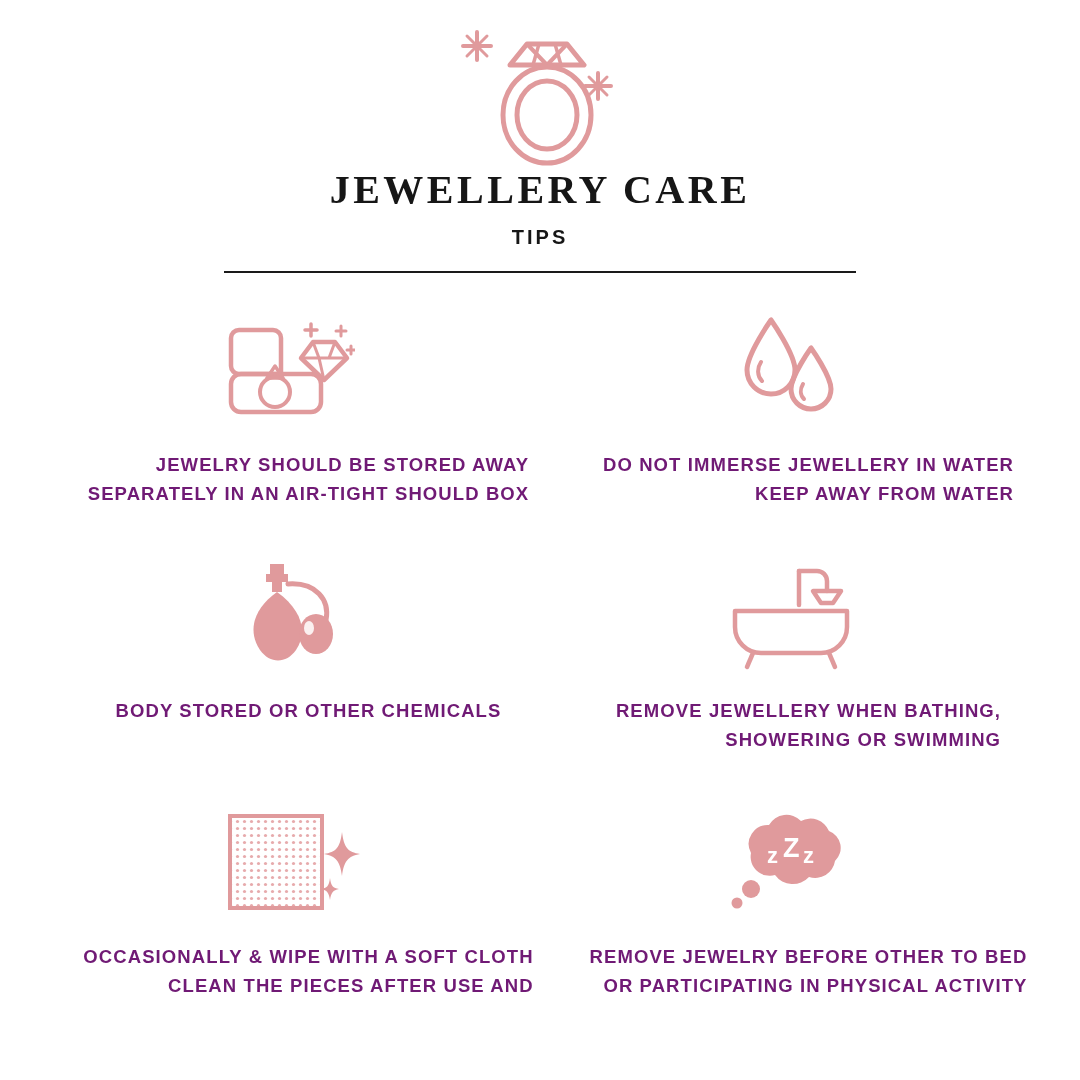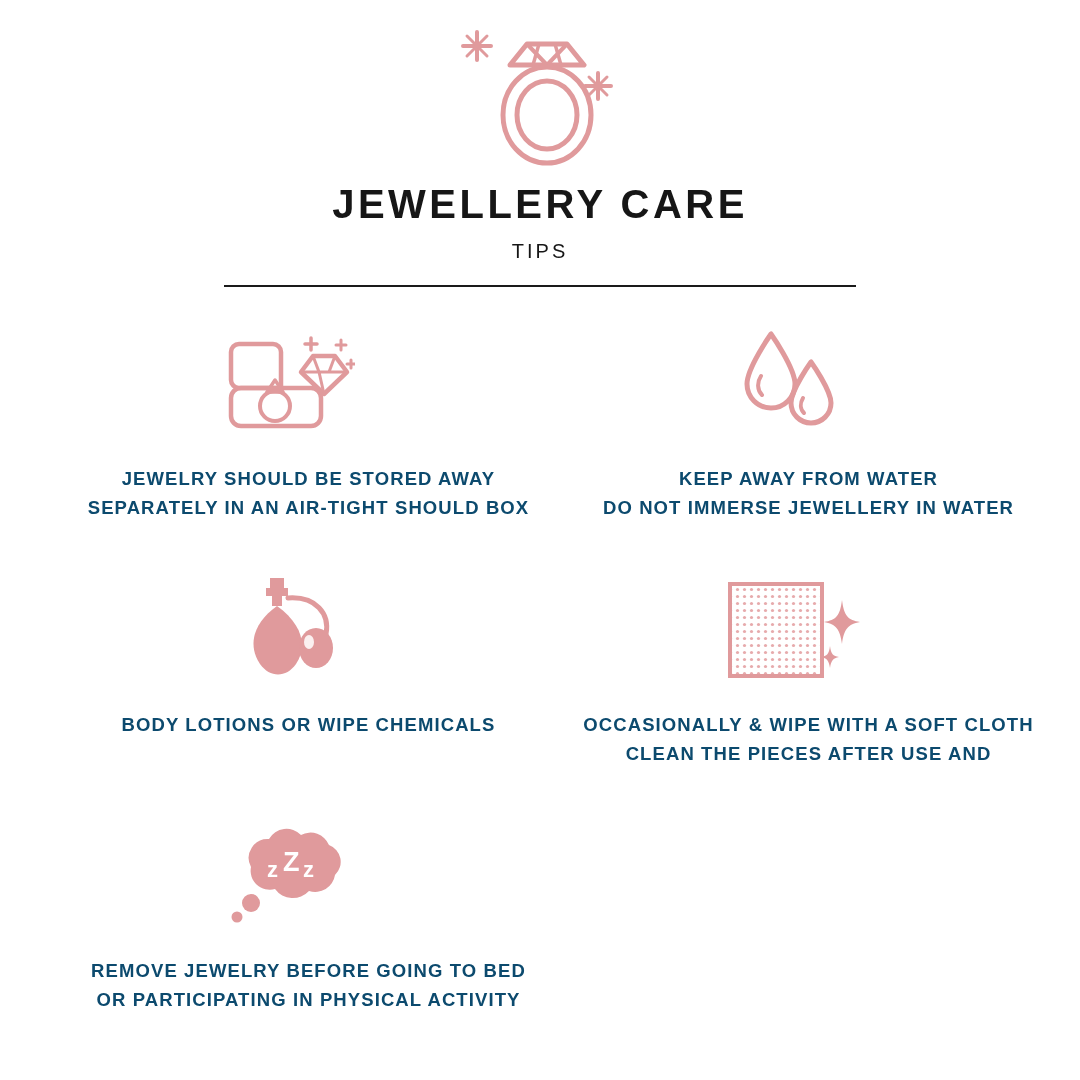--- a/index.html
+++ b/index.html
@@ -25,32 +25,32 @@
   }
   
   .hero-icon {
     margin-top: 18px;
     height: 150px;
     display: flex;
     align-items: center;
     justify-content: center;
   }
   .title {
-    margin-top: 14px;
     font-size: 40px;
     font-weight: bold;
     letter-spacing: 3.5px;
     color: #161616;
     text-align: center;
     line-height: 1.1;
+    font-family: Liberation Serif, serif;
   }
   .subtitle {
     margin-top: 14px;
     font-size: 20px;
-    font-weight: normal;
+    font-weight: bold;
     letter-spacing: 3px;
     color: #161616;
     text-align: center;
   }
   .divider {
     margin-top: 22px;
     width: 632px;
     height: 2px;
     background: #1a1a1a;
   }
@@ -71,26 +71,26 @@
     justify-content: flex-start;
   }
   .tip-icon {
     height: 130px;
     display: flex;
     align-items: center;
     justify-content: center;
   }
   .tip-text {
     margin-top: 14px;
-    text-align: center;
+    text-align: right;
     font-size: 18.5px;
     font-weight: bold;
     letter-spacing: 1.1px;
     line-height: 1.55;
-    color: #0c4a6e;
+    color: #701a75;
     max-width: 460px;
     margin-left: 37px;
   }
   .tip-text .line {
     display: block;
     white-space: nowrap;
   }
 </style>
 </head>
 <body>
@@ -151,22 +151,22 @@
     <div class="tip">
       <div class="tip-icon">
         <svg width="110" height="120" viewBox="0 0 110 120" fill="none" xmlns="http://www.w3.org/2000/svg">
           <path d="M36 8 C36 8 12 42 12 58 a24 24 0 0 0 48 0 C60 42 36 8 36 8 Z" stroke="#e09a9c" stroke-width="5" fill="none" stroke-linejoin="round"></path>
           <path d="M26 50 C22 56 22 64 27 69" stroke="#e09a9c" stroke-width="4" stroke-linecap="round" fill="none"></path>
           <path d="M76 36 C76 36 56 64 56 77 a20 20 0 0 0 40 0 C96 64 76 36 76 36 Z" stroke="#e09a9c" stroke-width="5" fill="none" stroke-linejoin="round"></path>
           <path d="M68 72 C65 77 65 83 69 87" stroke="#e09a9c" stroke-width="4" stroke-linecap="round" fill="none"></path>
         </svg>
       </div>
       <div class="tip-text">
+        <span class="line">DO NOT IMMERSE JEWELLERY IN WATER</span>
         <span class="line">KEEP AWAY FROM WATER</span>
-        <span class="line">DO NOT IMMERSE JEWELLERY IN WATER</span>
       </div>
     </div>
 
     <div class="tip">
       <div class="tip-icon">
         <svg width="120" height="120" viewBox="0 0 120 120" fill="none" xmlns="http://www.w3.org/2000/svg">
 
           <path d="M40 6 h14 v10 h-14 z" fill="#e09a9c"></path>
           <path d="M36 16 h22 v8 h-22 z" fill="#e09a9c"></path>
 
@@ -174,24 +174,44 @@
 
           <path d="M47 34 C22 52 18 74 30 92 C40 106 56 106 66 92 C78 74 72 52 47 34 Z" fill="#e09a9c"></path>
 
           <path d="M58 26 C86 24 100 42 96 62" stroke="#e09a9c" stroke-width="5" fill="none" stroke-linecap="round"></path>
 
           <ellipse cx="86" cy="76" rx="17" ry="20" fill="#e09a9c"></ellipse>
           <ellipse cx="79" cy="70" rx="5" ry="7" fill="#ffffff" opacity="0.85"></ellipse>
         </svg>
       </div>
       <div class="tip-text">
-        <span class="line">BODY LOTIONS OR WIPE CHEMICALS</span>
-      </div>
-    </div>
-
+        <span class="line">BODY STORED OR OTHER CHEMICALS</span>
+      </div>
+    </div>
+
+    <div class="tip">
+      <div class="tip-icon">
+        <svg width="130" height="110" viewBox="0 0 130 110" fill="none" xmlns="http://www.w3.org/2000/svg">
+
+          <path d="M74 8 h18 a10 10 0 0 1 10 10 v10" stroke="#e09a9c" stroke-width="4.5" fill="none" stroke-linecap="round"></path>
+          <path d="M88 28 h28 l-8 12 h-12 z" stroke="#e09a9c" stroke-width="4.5" fill="none" stroke-linejoin="round"></path>
+
+          <path d="M74 8 v34" stroke="#e09a9c" stroke-width="4.5" fill="none" stroke-linecap="round"></path>
+
+          <path d="M10 48 h112 v16 a26 26 0 0 1 -26 26 h-60 a26 26 0 0 1 -26 -26 z" stroke="#e09a9c" stroke-width="4.5" fill="none" stroke-linejoin="round"></path>
+
+          <path d="M28 90 l-6 14" stroke="#e09a9c" stroke-width="4.5" stroke-linecap="round"></path>
+          <path d="M104 90 l6 14" stroke="#e09a9c" stroke-width="4.5" stroke-linecap="round"></path>
+        </svg>
+      </div>
+      <div class="tip-text">
+        <span class="line">REMOVE JEWELLERY WHEN BATHING,</span>
+        <span class="line">SHOWERING OR SWIMMING</span>
+      </div>
+    </div>
 
     <div class="tip">
       <div class="tip-icon">
         <svg width="140" height="120" viewBox="0 0 140 120" fill="none" xmlns="http://www.w3.org/2000/svg">
           <defs>
             <pattern id="clothDots" width="7" height="7" patternUnits="userSpaceOnUse">
               <circle cx="3.5" cy="3.5" r="1.6" fill="#e7aaac"></circle>
             </pattern>
           </defs>
 
@@ -215,19 +235,19 @@
           <path d="M44 16 a20 20 0 0 1 32 -4 a20 20 0 0 1 28 10 a18 18 0 0 1 6 30 a20 20 0 0 1 -26 16 a22 22 0 0 1 -34 -2 a19 19 0 0 1 -24 -22 a19 19 0 0 1 18 -28 z" fill="#e09a9c"></path>
           <circle cx="26" cy="80" r="9" fill="#e09a9c"></circle>
           <circle cx="12" cy="94" r="5.5" fill="#e09a9c"></circle>
 
           <text x="42" y="54" font-family="Liberation Sans, sans-serif" font-size="22" font-weight="bold" fill="#ffffff">z</text>
           <text x="58" y="48" font-family="Liberation Sans, sans-serif" font-size="27" font-weight="bold" fill="#ffffff">Z</text>
           <text x="78" y="54" font-family="Liberation Sans, sans-serif" font-size="22" font-weight="bold" fill="#ffffff">z</text>
         </svg>
       </div>
       <div class="tip-text">
-        <span class="line">REMOVE JEWELRY BEFORE GOING TO BED</span>
+        <span class="line">REMOVE JEWELRY BEFORE OTHER TO BED</span>
         <span class="line">OR PARTICIPATING IN PHYSICAL ACTIVITY</span>
       </div>
     </div>
 
   </div>
 </div>
 
 </body></html>

